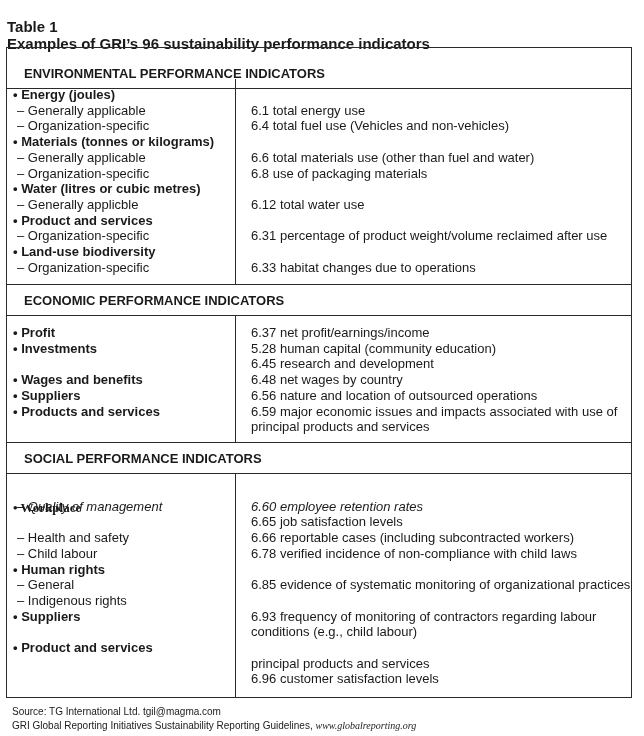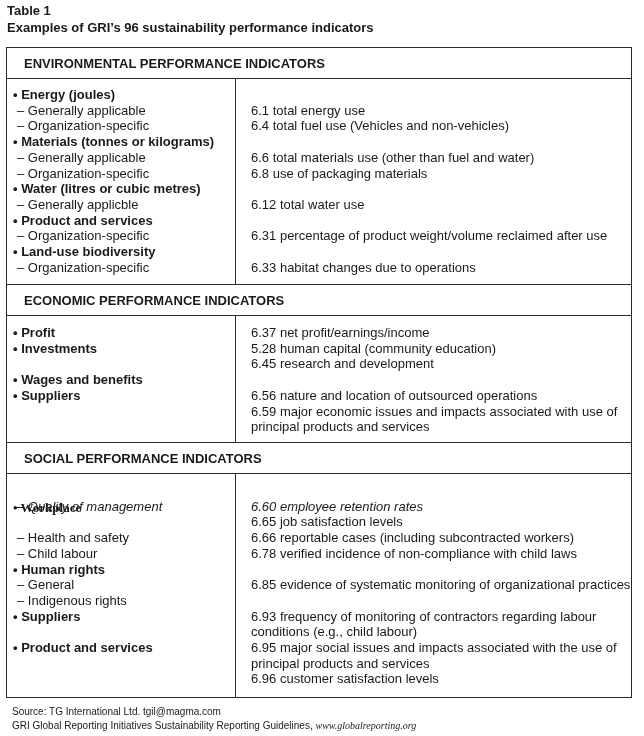--- a/index.html
+++ b/index.html
@@ -1,18 +1,18 @@
 <!DOCTYPE html>
 <html><head>
 <meta charset="utf-8">
 <style>
   html, body { margin:0; padding:0; background:#ffffff; }
   body { width:644px; height:736px; position:relative; overflow:hidden;
          font-family:"Liberation Sans", "DejaVu Sans", sans-serif; color:#1a1a1a; }
-  .caption { position:absolute; left:7px; top:2px; font-weight:bold; font-size:13px; line-height:17px; }
+  .caption { position:absolute; left:7px; top:18px; font-weight:bold; font-size:15px; line-height:17px; }
   .tbl { position:absolute; left:6px; top:47px; width:626px; height:651px;
          border:1.5px solid #2a2a2a; box-sizing:border-box; }
   .sechead { position:absolute; left:0; right:0; border-bottom:1.5px solid #2a2a2a;
              font-weight:bold; font-size:13px; padding-left:17px; box-sizing:border-box;
              display:flex; align-items:center; height:31px; }
   .secbody { position:absolute; left:0; right:0; box-sizing:border-box; }
   .secbody.bordered { border-bottom:1.5px solid #2a2a2a; }
   .vline { position:absolute; left:228px; top:0; bottom:0; border-left:1.5px solid #2a2a2a; }
   .row { position:absolute; left:0; right:0; height:16px; font-size:13px; line-height:16px; white-space:nowrap; }
   .lc { position:absolute; left:6px; }
@@ -25,21 +25,21 @@
 </head>
 <body>
 
 <div class="caption">
   <div>Table 1</div>
   <div>Examples of GRI’s 96 sustainability performance indicators</div>
 </div>
 
 <div class="tbl">
 
-  <div class="sechead" style="top:0;">ENVIRONMENTAL PERFORMANCE INDICATORS</div>
+  <div class="sechead" style="top:10px;">ENVIRONMENTAL PERFORMANCE INDICATORS</div>
   <div class="secbody bordered" style="top:31px;height:206px;" id="sec0">
     <div class="vline"></div>
   <div class="row" style="top: 8px;">
         <span class="lc bold">• Energy (joules)</span>
       </div>
       <div class="row" style="top: 23.7px;">
         <span class="lc sub">– Generally applicable</span>
         <span class="rc">6.1 total energy use</span>
       </div>
       <div class="row" style="top: 39.4px;">
@@ -89,26 +89,28 @@
       </div>
       <div class="row" style="top: 24.7px;">
         <span class="lc bold">• Investments</span>
         <span class="rc">5.28 human capital (community education)</span>
       </div>
       <div class="row" style="top: 40.4px;">
         <span class="rc">6.45 research and development</span>
       </div>
       <div class="row" style="top: 56.1px;">
         <span class="lc bold">• Wages and benefits</span>
+        <span class="rc">6.48 net wages by country</span>
       </div>
       <div class="row" style="top: 71.8px;">
         <span class="lc bold">• Suppliers</span>
         <span class="rc">6.56 nature and location of outsourced operations</span>
       </div>
       <div class="row" style="top: 87.5px;">
+        <span class="lc bold">• Products and services</span>
         <span class="rc">6.59 major economic issues and impacts associated with use of</span>
       </div>
       <div class="row" style="top: 103.2px;">
         <span class="rc cont">principal products and services</span>
       </div>
     </div>
 
   <div class="sechead" style="top:395px;">SOCIAL PERFORMANCE INDICATORS</div>
   <div class="secbody" style="top:426px;bottom:0;" id="sec2">
     <div class="vline"></div>
@@ -142,21 +144,20 @@
       </div>
       <div class="row" style="top: 134.6px;">
         <span class="lc bold">• Suppliers</span>
         <span class="rc">6.93 frequency of monitoring of contractors regarding labour</span>
       </div>
       <div class="row" style="top: 150.3px;">
         <span class="rc cont">conditions (e.g., child labour)</span>
       </div>
       <div class="row" style="top: 166px;">
         <span class="lc bold">• Product and services</span>
-        <span class="rc">6.95 major social issues and impacts associated with the use of</span>
       </div>
       <div class="row" style="top: 181.7px;">
         <span class="rc cont">principal products and services</span>
       </div>
       <div class="row" style="top: 197.4px;">
         <span class="rc">6.96 customer satisfaction levels</span>
       </div>
     </div>
 </div>
 

